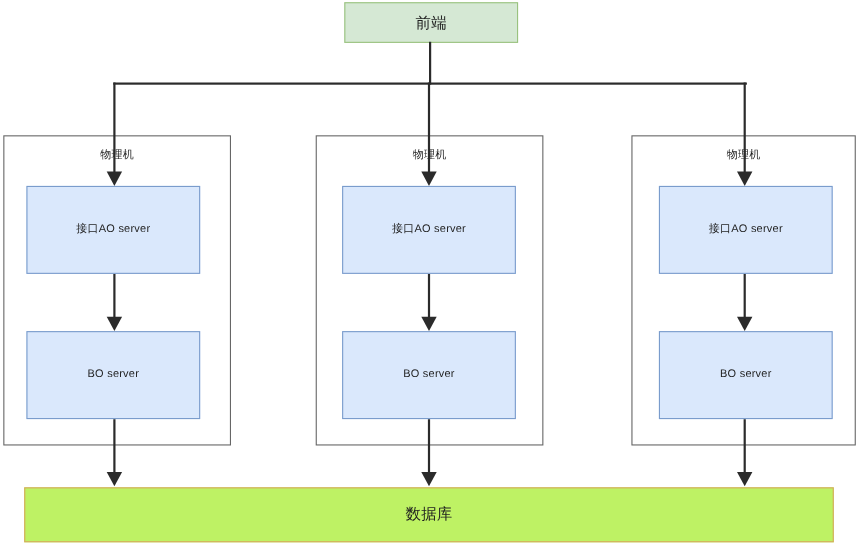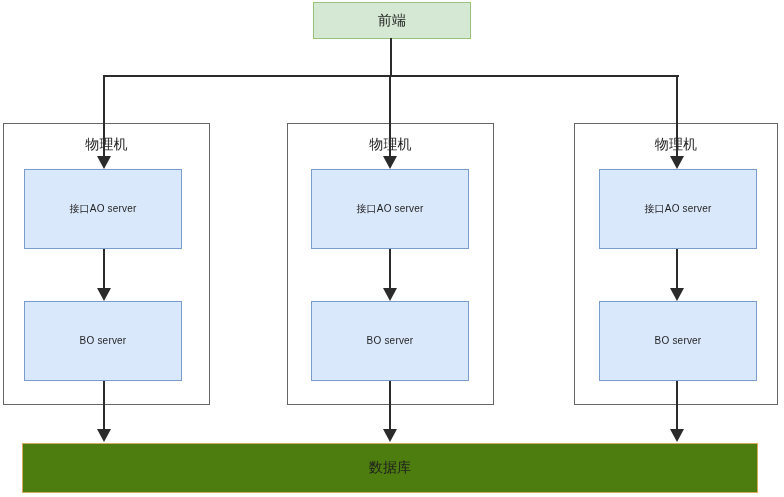--- a/index.html
+++ b/index.html
@@ -43,21 +43,21 @@
     background: #ffffff;
     border: 1.6px solid #666666;
     display: block;
   }
   .machine-label {
     position: absolute;
     top: 12px;
     left: 0;
     width: 100%;
     text-align: center;
-    font-size: 14px;
+    font-size: 10px;
     color: #1f1f1f;
     z-index: 1;
   }
   .m1 { left: 3px;   top: 123px; width: 207px; height: 282px; }
   .m2 { left: 287px; top: 123px; width: 207px; height: 282px; }
   .m3 { left: 574px; top: 123px; width: 204px; height: 282px; }
   
   .svc {
     background: #dae8fc;
     border: 1.2px solid #7a9ccc;
@@ -69,21 +69,21 @@
   .ao3 { left: 599px; top: 169px; width: 158px; height: 80px; }
   .bo1 { left: 24px;  top: 301px; width: 158px; height: 80px; }
   .bo2 { left: 311px; top: 301px; width: 158px; height: 80px; }
   .bo3 { left: 599px; top: 301px; width: 158px; height: 80px; }
   
   .database {
     left: 22px;
     top: 443px;
     width: 736px;
     height: 50px;
-    background: #4d7c0f;
+    background: #bef264;
     border: 1.5px solid #d6a95d;
     font-size: 14px;
   }
   
   .line {
     position: absolute;
     background: #2b2b2b;
   }
   .vline { width: 2.4px; }
   .hline { height: 2.4px; }

